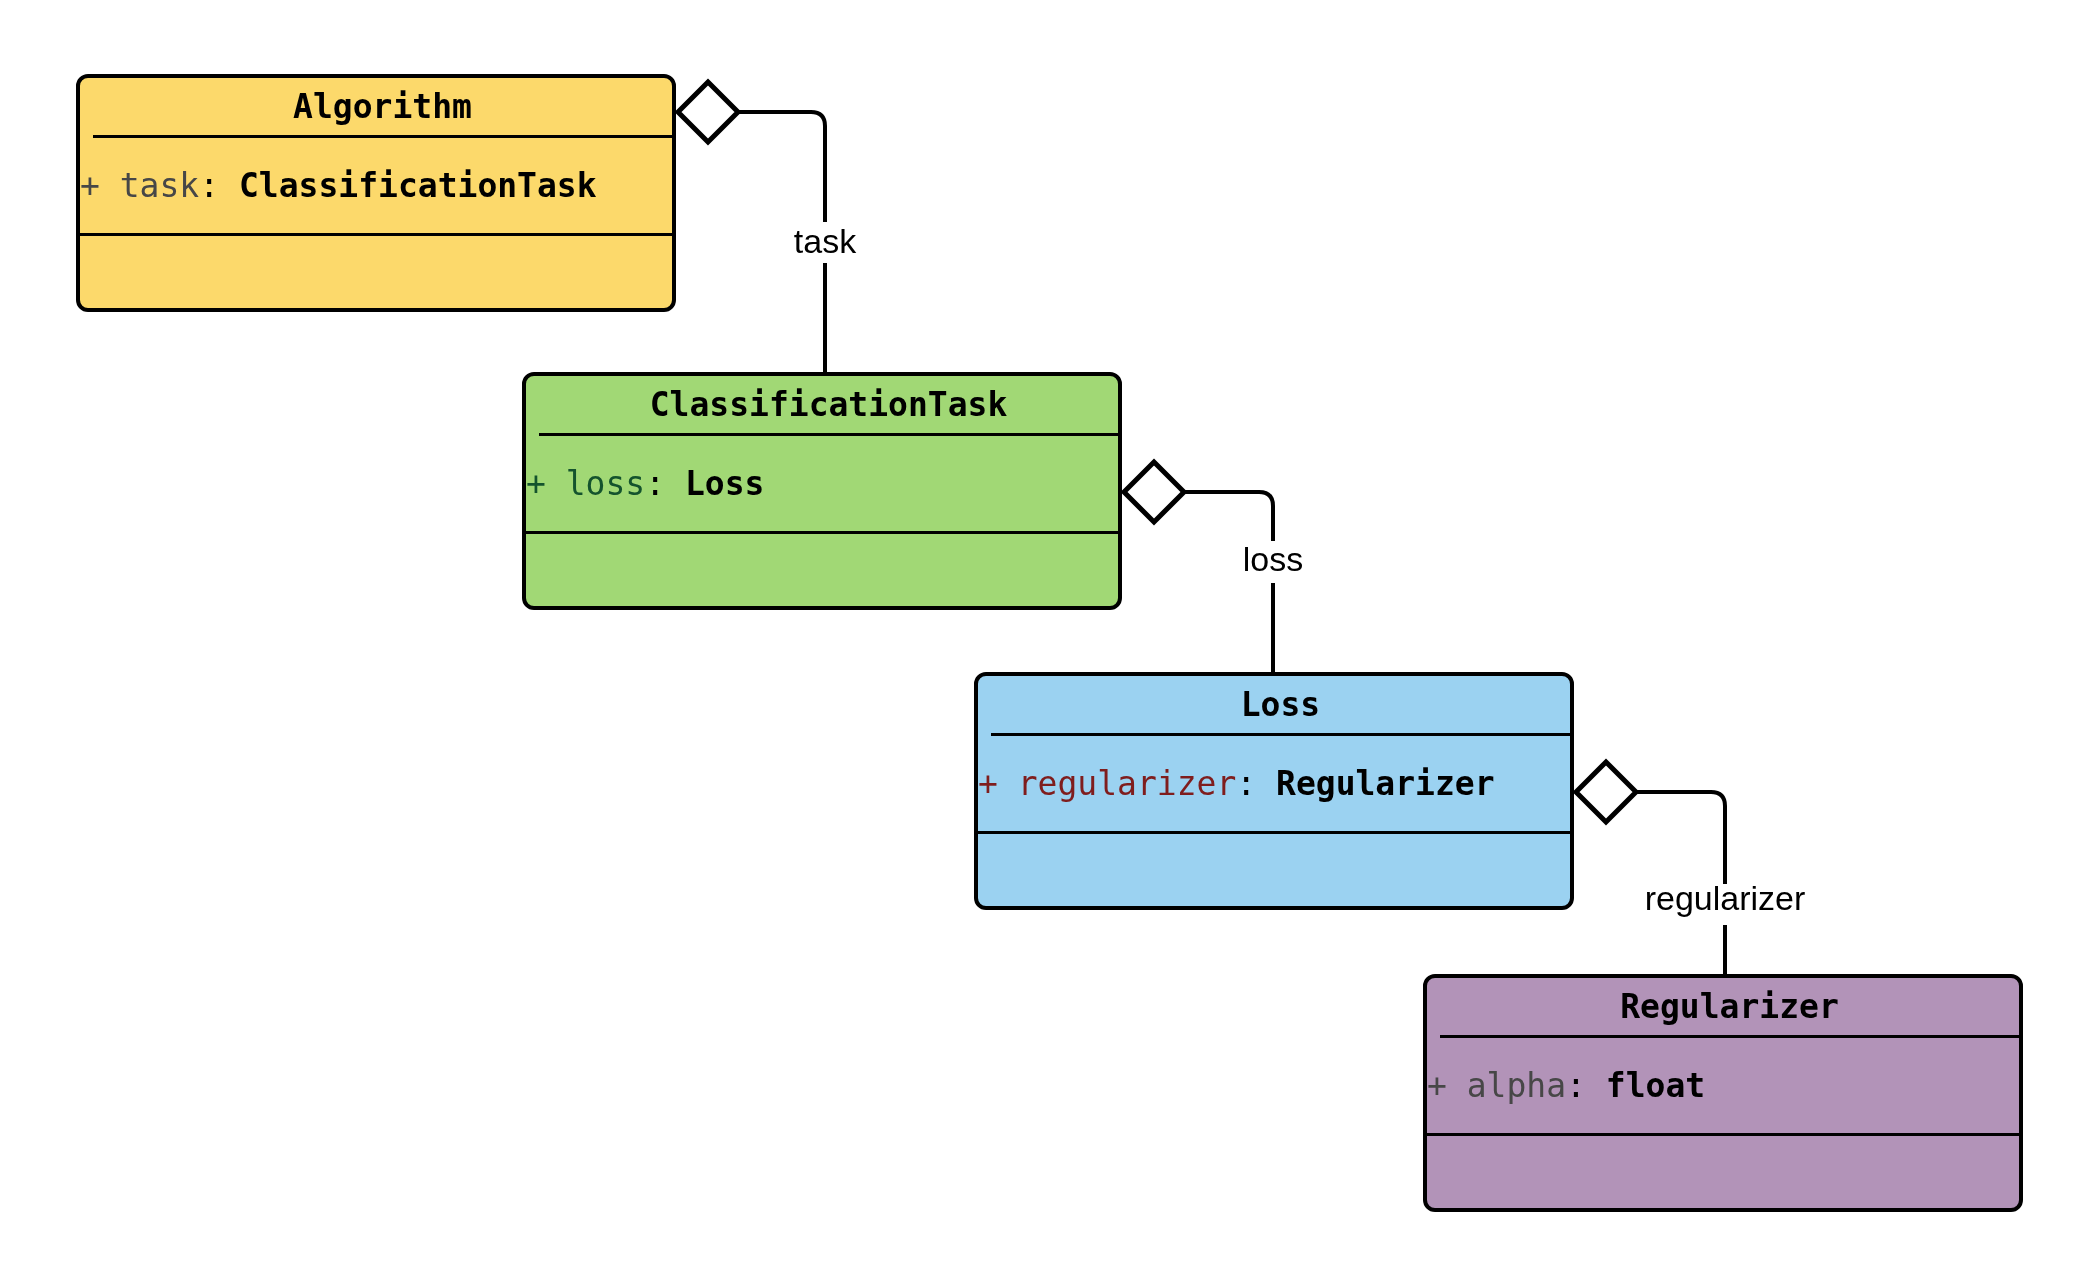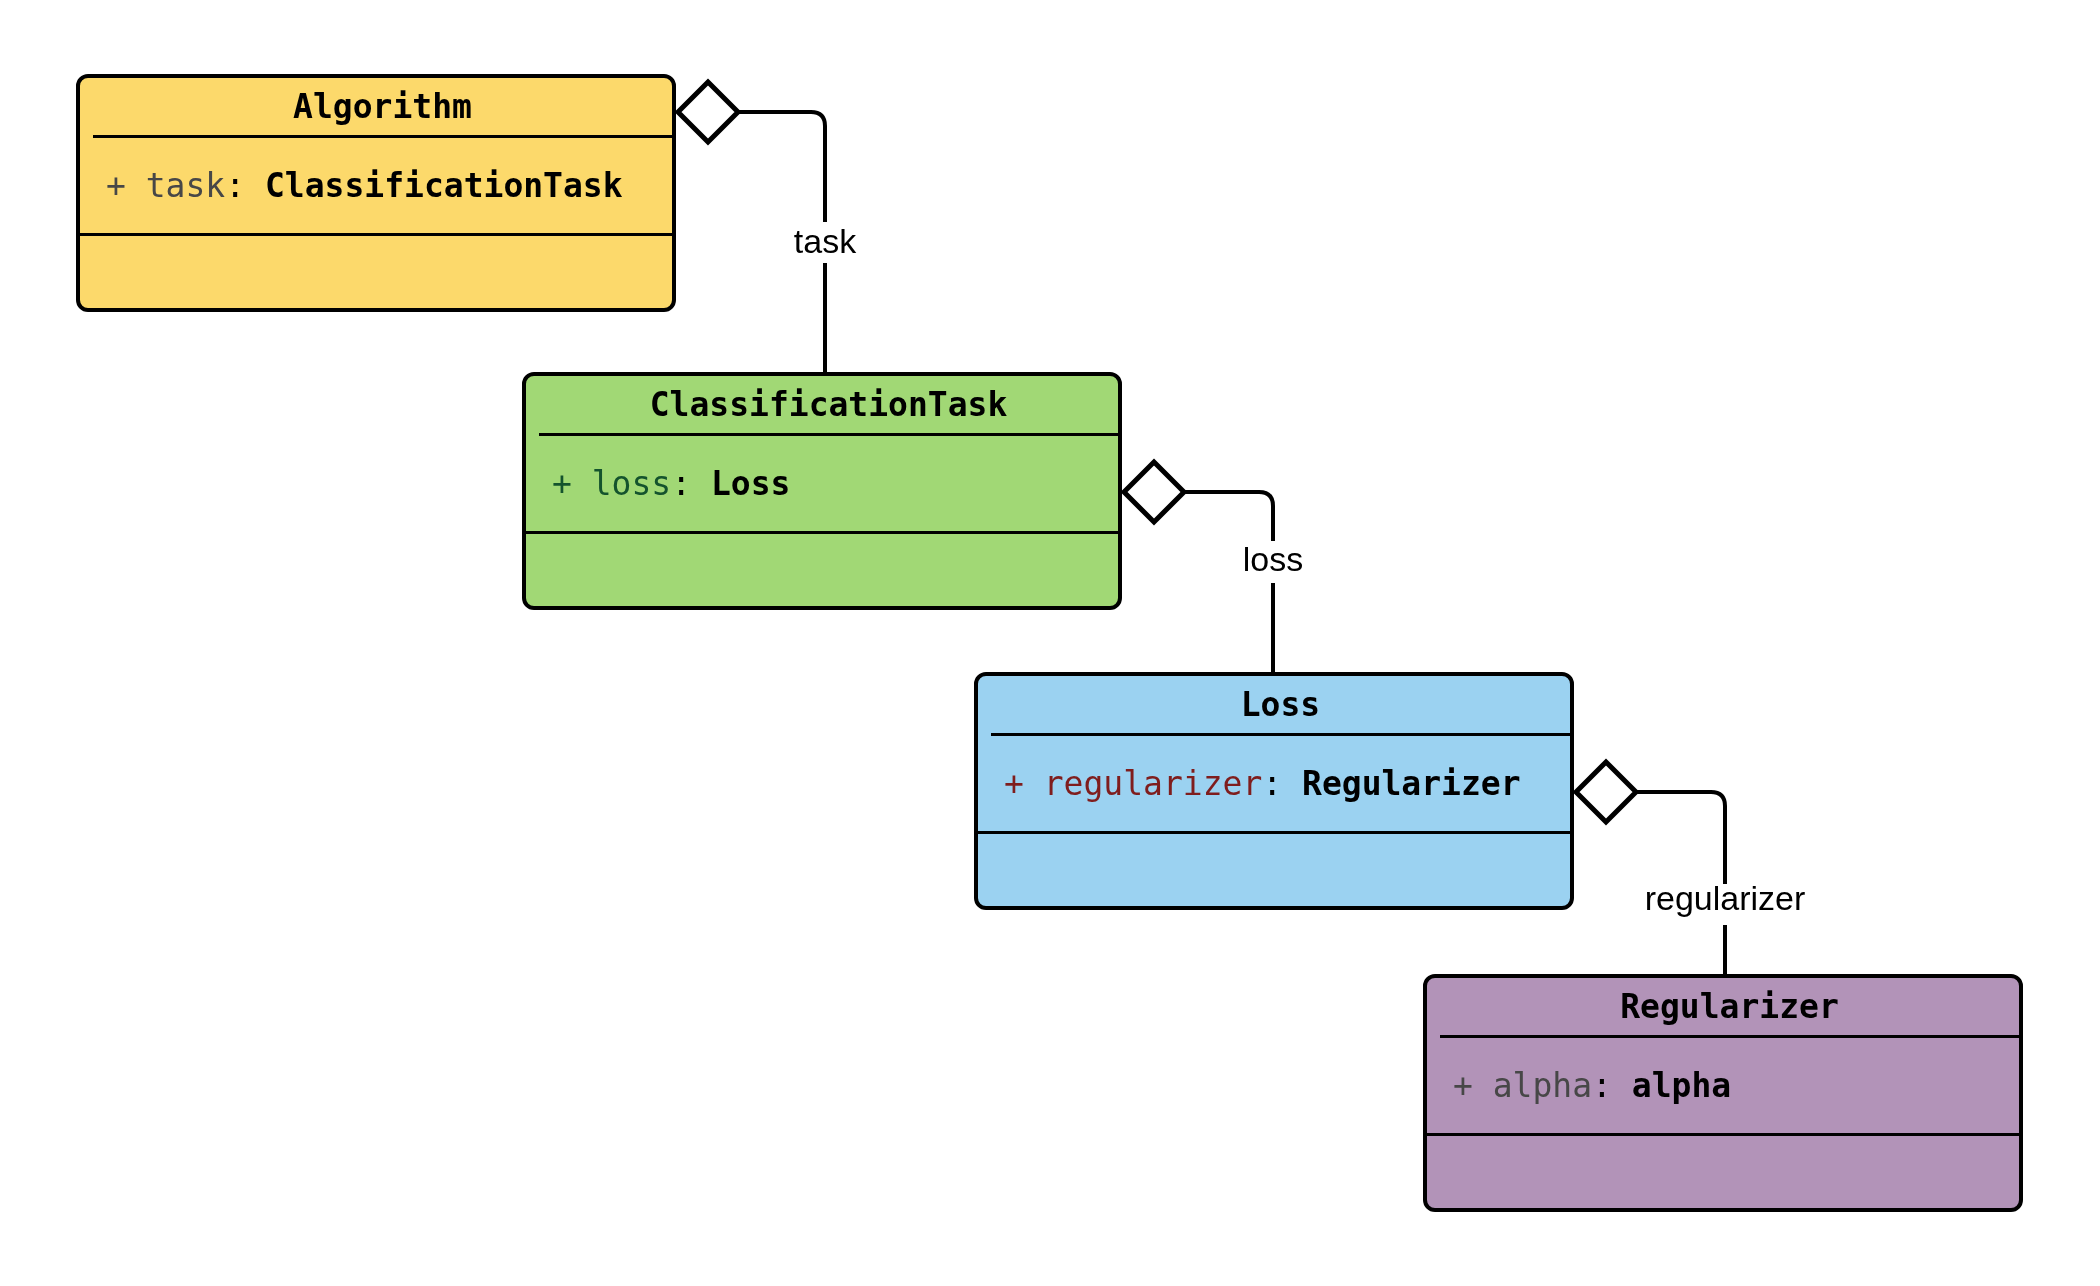--- a/index.html
+++ b/index.html
@@ -55,21 +55,20 @@
     font-weight: bold;
     color: #000000;
     margin-left: 13px;
   }
   .class-box .row-attr {
     height: 95px;
     flex: 0 0 95px;
     border-bottom: 3px solid #000000;
     display: flex;
     align-items: center;
-    padding-left: 26px;
     font-size: 33px;
     white-space: pre;
   }
   .class-box .row-empty { flex: 1 1 auto; }
   .attr-sep { color: #000000; }
   .attr-type { color: #000000; font-weight: bold; }
 </style>
 </head>
 <body>
 
@@ -109,17 +108,17 @@
   </div>
 
   <div class="class-box" style="left: 974px; top: 672px; background-color: rgb(155, 210, 241);">
     <div class="row-title">Loss</div>
     <div class="row-attr"><span class="attr-name" style="color: #7f1d1d;">+ regularizer</span><span class="attr-sep">: </span><span class="attr-type">Regularizer</span></div>
     <div class="row-empty"></div>
   </div>
 
   <div class="class-box" style="left: 1423px; top: 974px; background-color: rgb(178, 147, 184);">
     <div class="row-title">Regularizer</div>
-    <div class="row-attr"><span class="attr-name" style="color: rgb(71, 71, 71); text-align: center;">+ alpha</span><span class="attr-sep">: </span><span class="attr-type">alpha</span></div>
+    <div class="row-attr"><span class="attr-name" style="color: rgb(71, 71, 71); text-align: center;">+ alpha</span><span class="attr-sep">: </span><span class="attr-type">float</span></div>
     <div class="row-empty"></div>
   </div>
 
 </div>
 
 </body></html>

